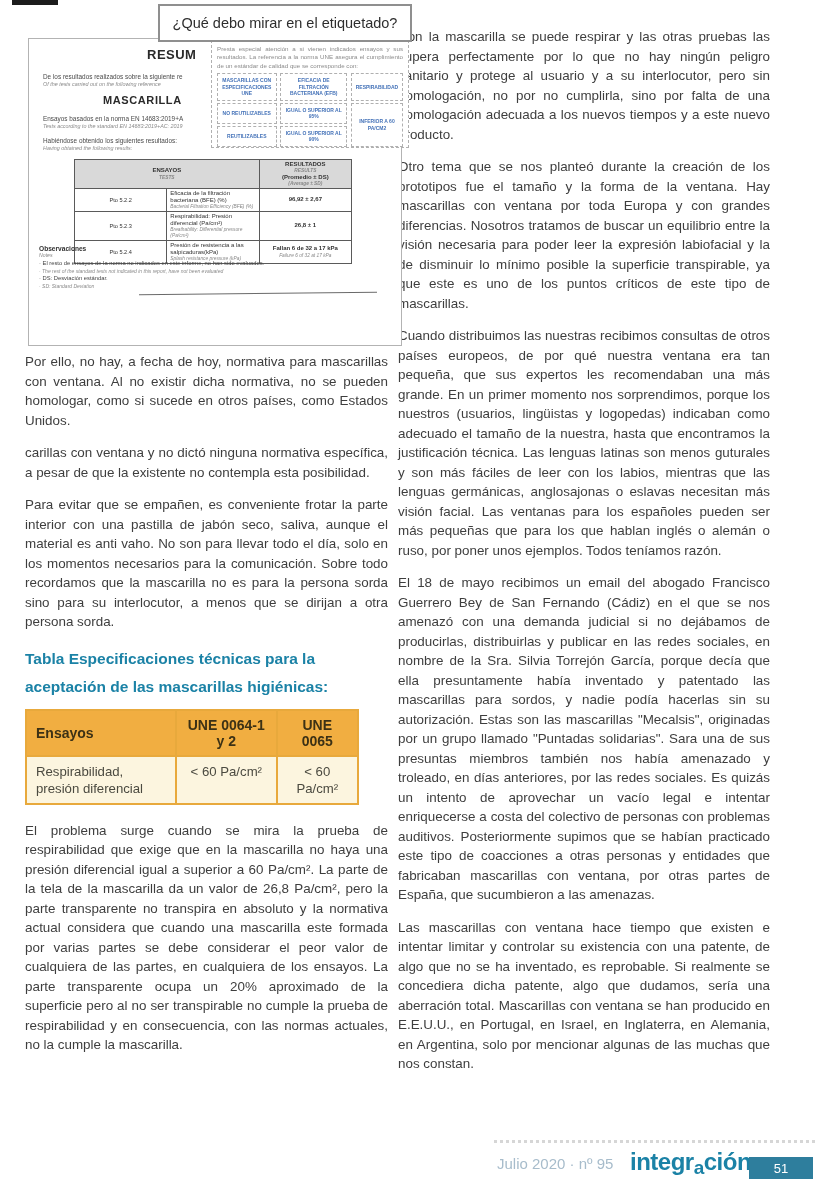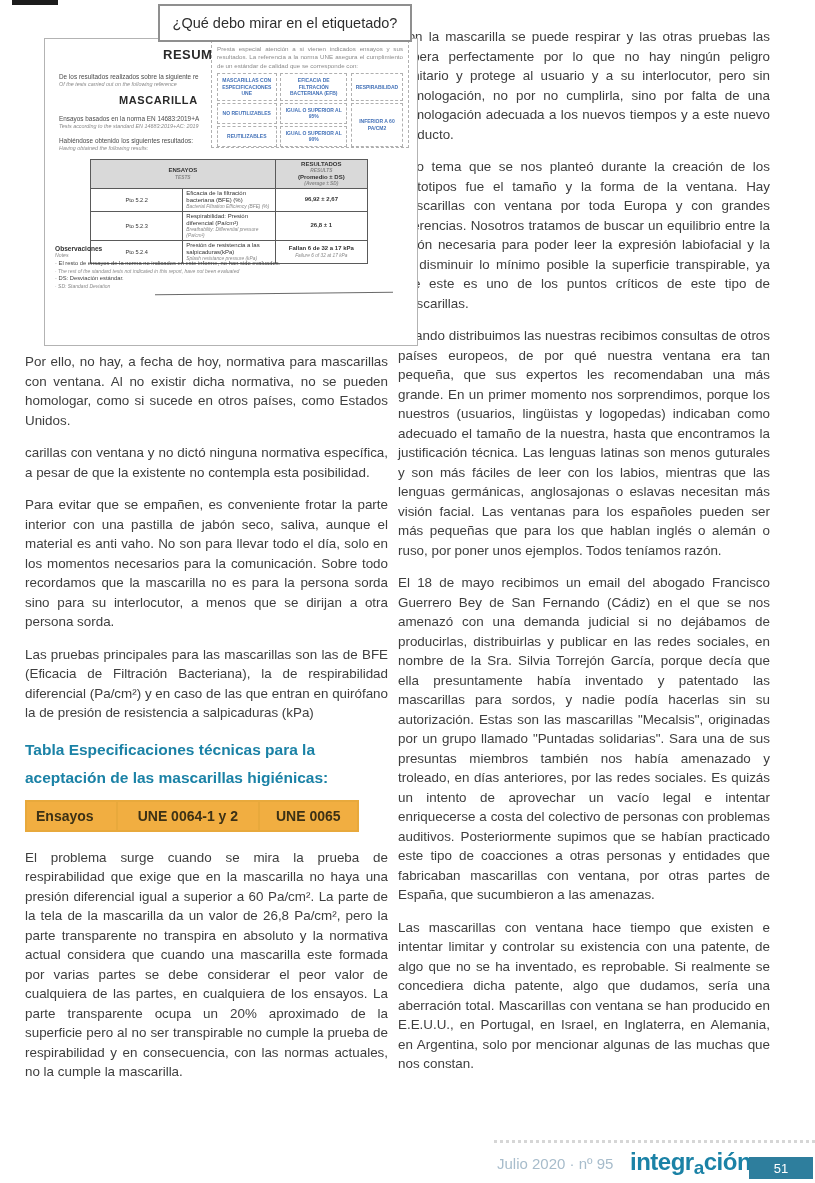--- a/index.html
+++ b/index.html
@@ -2,21 +2,21 @@
 <html lang="es" style="--accent-teal: #1b82a6; --tbl-header-bg: #f1ae41; --tbl-body-bg: #fcf5df; --tbl-border: #e8a93c; --fig-blue: #4472b8; --footer-date: #a7bccb; --pagebox: #2e7e9d;"><head>
 <meta charset="utf-8">
 <style>
   html,body{margin:0;padding:0;background:#fff;}
   #page{
     position:relative;width:815px;height:1183px;background:#ffffff;overflow:hidden;
     font-family:"Liberation Sans",sans-serif;color:#3f3f3f;
   }
   
   .topbar{position:absolute;left:12px;top:0;width:46px;height:5px;background:#1c1c1c;}
-  .report{position:absolute;left:44px;top:38px;width:372px;height:306px;background:#fff;
+  .report{position:absolute;left:28px;top:38px;width:372px;height:306px;background:#fff;
     border:1px solid #b3b3b3;z-index:1;}
   .r-title{position:absolute;left:118px;top:8px;font-size:13px;font-weight:bold;color:#2a2a2a;letter-spacing:.5px;}
   .r-es{font-size:6.4px;color:#4a4a4a;line-height:1.25;}
   .r-en{font-size:5.4px;color:#8a8a8a;font-style:italic;line-height:1.25;}
   .r-intro{position:absolute;left:14px;top:34px;width:200px;}
   .r-subject{position:absolute;left:62px;top:55px;font-size:11px;font-weight:bold;color:#2a2a2a;letter-spacing:.6px;padding-left:12px;}
   .r-standard{position:absolute;left:14px;top:76px;width:200px;}
   .r-obtained{position:absolute;left:14px;top:98px;width:220px;}
   .rtab{position:absolute;left:45px;top:120px;width:278px;border-collapse:collapse;table-layout:fixed;}
   .rtab th,.rtab td{border:1px solid #5a5a5a;padding:1px 3px;vertical-align:middle;}
@@ -169,33 +169,37 @@
       <div class="cell">IGUAL O SUPERIOR AL 90%</div>
     </div>
   </div>
 
   <div class="leader-line"></div>
 
   <div class="col col-left">
     <p class="para">Por ello, no hay, a fecha de hoy, normativa para mascarillas con ventana. Al no existir dicha normativa, no se pueden homologar, como si sucede en otros países, como Estados Unidos.</p>
     <p class="para">carillas con ventana y no dictó ninguna normativa específica, a pesar de que la existente no contempla esta posibilidad.</p>
     <p class="para">Para evitar que se empañen, es conveniente frotar la parte interior con una pastilla de jabón seco, saliva, aunque el material es anti vaho. No son para llevar todo el día, solo en los momentos necesarios para la comunicación. Sobre todo recordamos que la mascarilla no es para la persona sorda sino para su interlocutor, a menos que se dirijan a otra persona sorda.</p>
-    <p class="para">Las pruebas principales para las mascarillas son las de BFE (Eficacia de Filtración Bacteriana), la de respirabilidad diferencial (Pa/cm²) y en caso de las que entran en quirófano la de presión de resistencia a salpicaduras (kPa)</p>
 
     <div class="spec-heading">Tabla Especificaciones técnicas para la aceptación de las mascarillas higiénicas:</div>
 
     <table class="spec-table">
       <thead>
         <tr>
           <th>Ensayos</th>
           <th class="c">UNE 0064-1 y 2</th>
           <th class="c">UNE 0065</th>
         </tr>
       </thead>
       <tbody>
+        <tr>
+          <td class="l">Respirabilidad, presión diferencial</td>
+          <td class="c">&lt; 60 Pa/cm²</td>
+          <td class="c">&lt; 60 Pa/cm²</td>
+        </tr>
       </tbody>
     </table>
 
     <p class="para">El problema surge cuando se mira la prueba de respirabilidad que exige que en la mascarilla no haya una presión diferencial igual a superior a 60 Pa/cm². La parte de la tela de la mascarilla da un valor de 26,8 Pa/cm², pero la parte transparente no transpira en absoluto y la normativa actual considera que cuando una mascarilla este formada por varias partes se debe considerar el peor valor de cualquiera de las partes, en cualquiera de los ensayos. La parte transparente ocupa un 20% aproximado de la superficie pero al no ser transpirable no cumple la prueba de respirabilidad y en consecuencia, con las normas actuales, no la cumple la mascarilla.</p>
   </div>
 
   <div class="col col-right">
     <p class="para">Con la mascarilla se puede respirar y las otras pruebas las supera perfectamente por lo que no hay ningún peligro sanitario y protege al usuario y a su interlocutor, pero sin homologación, no por no cumplirla, sino por falta de una homologación adecuada a los nuevos tiempos y a este nuevo producto.</p>
     <p class="para">Otro tema que se nos planteó durante la creación de los prototipos fue el tamaño y la forma de la ventana. Hay mascarillas con ventana por toda Europa y con grandes diferencias. Nosotros tratamos de buscar un equilibrio entre la visión necesaria para poder leer la expresión labiofacial y la de disminuir lo mínimo posible la superficie transpirable, ya que este es uno de los puntos críticos de este tipo de mascarillas.</p>
     <p class="para">Cuando distribuimos las nuestras recibimos consultas de otros países europeos, de por qué nuestra ventana era tan pequeña, que sus expertos les recomendaban una más grande. En un primer momento nos sorprendimos, porque los nuestros (usuarios, lingüistas y logopedas) indicaban como adecuado el tamaño de la nuestra, hasta que encontramos la justificación técnica. Las lenguas latinas son menos guturales y son más fáciles de leer con los labios, mientras que las lenguas germánicas, anglosajonas o eslavas necesitan más visión facial. Las ventanas para los españoles pueden ser más pequeñas que para los que hablan inglés o alemán o ruso, por poner unos ejemplos. Todos teníamos razón.</p>

